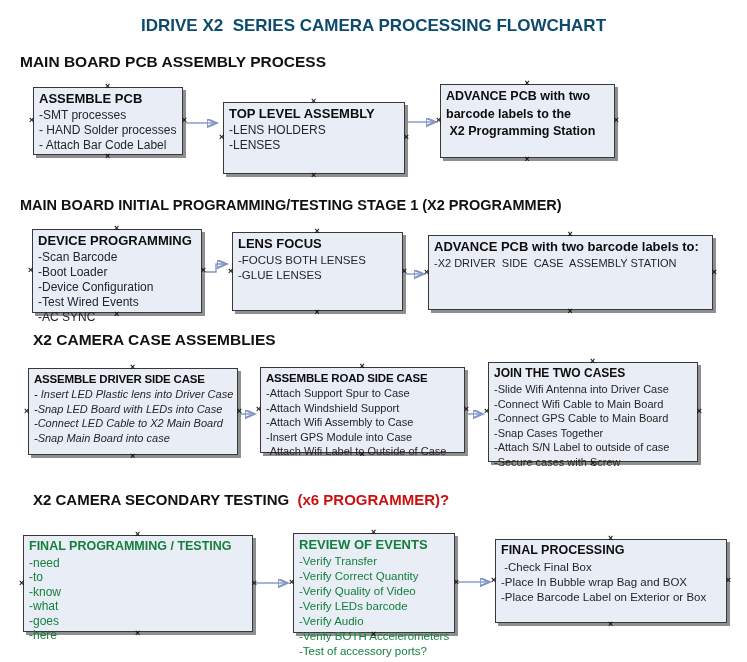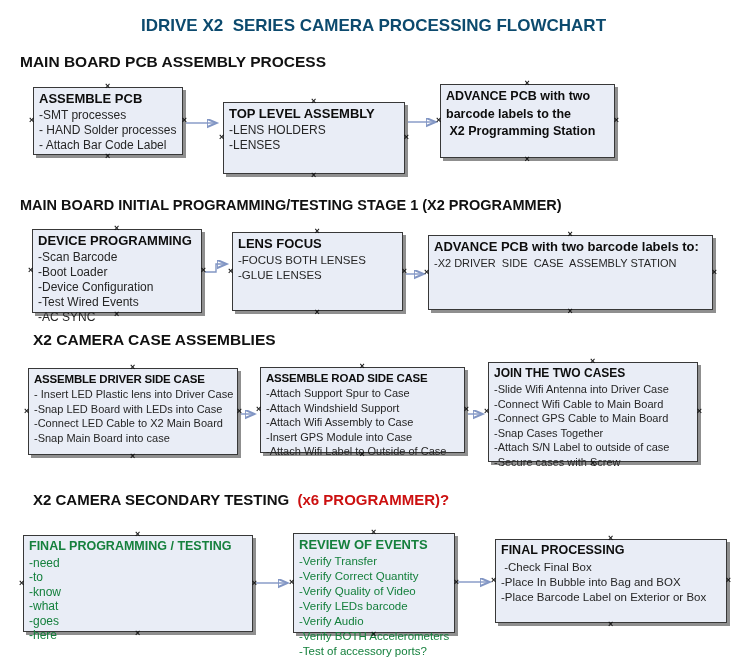--- a/index.html
+++ b/index.html
@@ -29,21 +29,21 @@
   .fbox-title{font-weight:bold;color:#0d0d0d;white-space:pre;line-height:1.25;margin-bottom:1px;}
   .fbox-line{color:#262626;white-space:pre;}
   .fbox.red .fbox-title,.fbox.red .fbox-line{color:#15803d;}
   
   #b00{left:33px;top:87px;width:150px;height:68px;}  #b00 .fbox-title{font-size:13px;} #b00 .fbox-line{font-size:12px;line-height:15px;}
   #b01{left:223px;top:86px;width:182px;height:72px;margin-top:16px;} #b01 .fbox-title{font-size:13px;} #b01 .fbox-line{font-size:12px;line-height:15px;}
   #b02{left:440px;top:84px;width:175px;height:74px;} #b02 .fbox-title{font-size:12.5px;line-height:1.4;}
   #b10{left:32px;top:229px;width:170px;height:84px;} #b10 .fbox-title{font-size:13px;} #b10 .fbox-line{font-size:12px;line-height:15px;}
   #b11{left:232px;top:232px;width:171px;height:79px;}#b11 .fbox-title{font-size:13px;} #b11 .fbox-line{font-size:11.5px;line-height:15px;}
   #b12{left:428px;top:235px;width:285px;height:75px;}#b12 .fbox-title{font-size:13px;} #b12 .fbox-line{font-size:11px;line-height:15px;}
-  #b20{left:28px;top:368px;width:210px;height:87px;} #b20 .fbox-title{font-size:11.5px;letter-spacing:-0.2px;} #b20 .fbox-line{font-size:11px;line-height:14.5px;}
+  #b20{left:28px;top:368px;width:210px;height:87px;} #b20 .fbox-title{font-size:11.5px;letter-spacing:-0.2px;} #b20 .fbox-line{font-size:11px;line-height:14.5px;font-style:italic;}
   #b21{left:260px;top:367px;width:205px;height:86px;}#b21 .fbox-title{font-size:11.5px;letter-spacing:-0.2px;} #b21 .fbox-line{font-size:11px;line-height:14.5px;}
   #b22{left:488px;top:362px;width:210px;height:100px;}#b22 .fbox-title{font-size:12px;} #b22 .fbox-line{font-size:11px;line-height:14.5px;}
   #b30{left:23px;top:535px;width:230px;height:97px;} #b30 .fbox-title{font-size:12.5px;} #b30 .fbox-line{font-size:12px;line-height:14.5px;}
   #b31{left:293px;top:533px;width:162px;height:100px;}#b31 .fbox-title{font-size:13px;} #b31 .fbox-line{font-size:11.5px;line-height:15px;}
   #b32{left:495px;top:539px;width:232px;height:84px;}#b32 .fbox-title{font-size:12.5px;} #b32 .fbox-line{font-size:11.5px;line-height:15px;}
   
   .handle{position:absolute;font-size:9px;line-height:9px;color:#101010;font-weight:bold;}
   .handle::before{content:"\00d7";}
   .h-top{top:-6px;left:50%;margin-left:-3px;}
   .h-bottom{bottom:-7px;left:50%;margin-left:-3px;}
@@ -211,17 +211,17 @@
     <div class="fbox-line">-Test of accessory ports?</div>
   </div>
 
   <div class="fbox" id="b32">
     <span class="handle h-top"></span>
       <span class="handle h-bottom"></span>
       <span class="handle h-left"></span>
       <span class="handle h-right"></span>
     <div class="fbox-title">FINAL PROCESSING</div>
     <div class="fbox-line"> -Check Final Box</div>
-    <div class="fbox-line">-Place In Bubble into Bag and BOX</div>
+    <div class="fbox-line">-Place In Bubble wrap Bag and BOX</div>
     <div class="fbox-line">-Place Barcode Label on Exterior or Box</div>
   </div>
 
 </div>
 
 </body></html>

